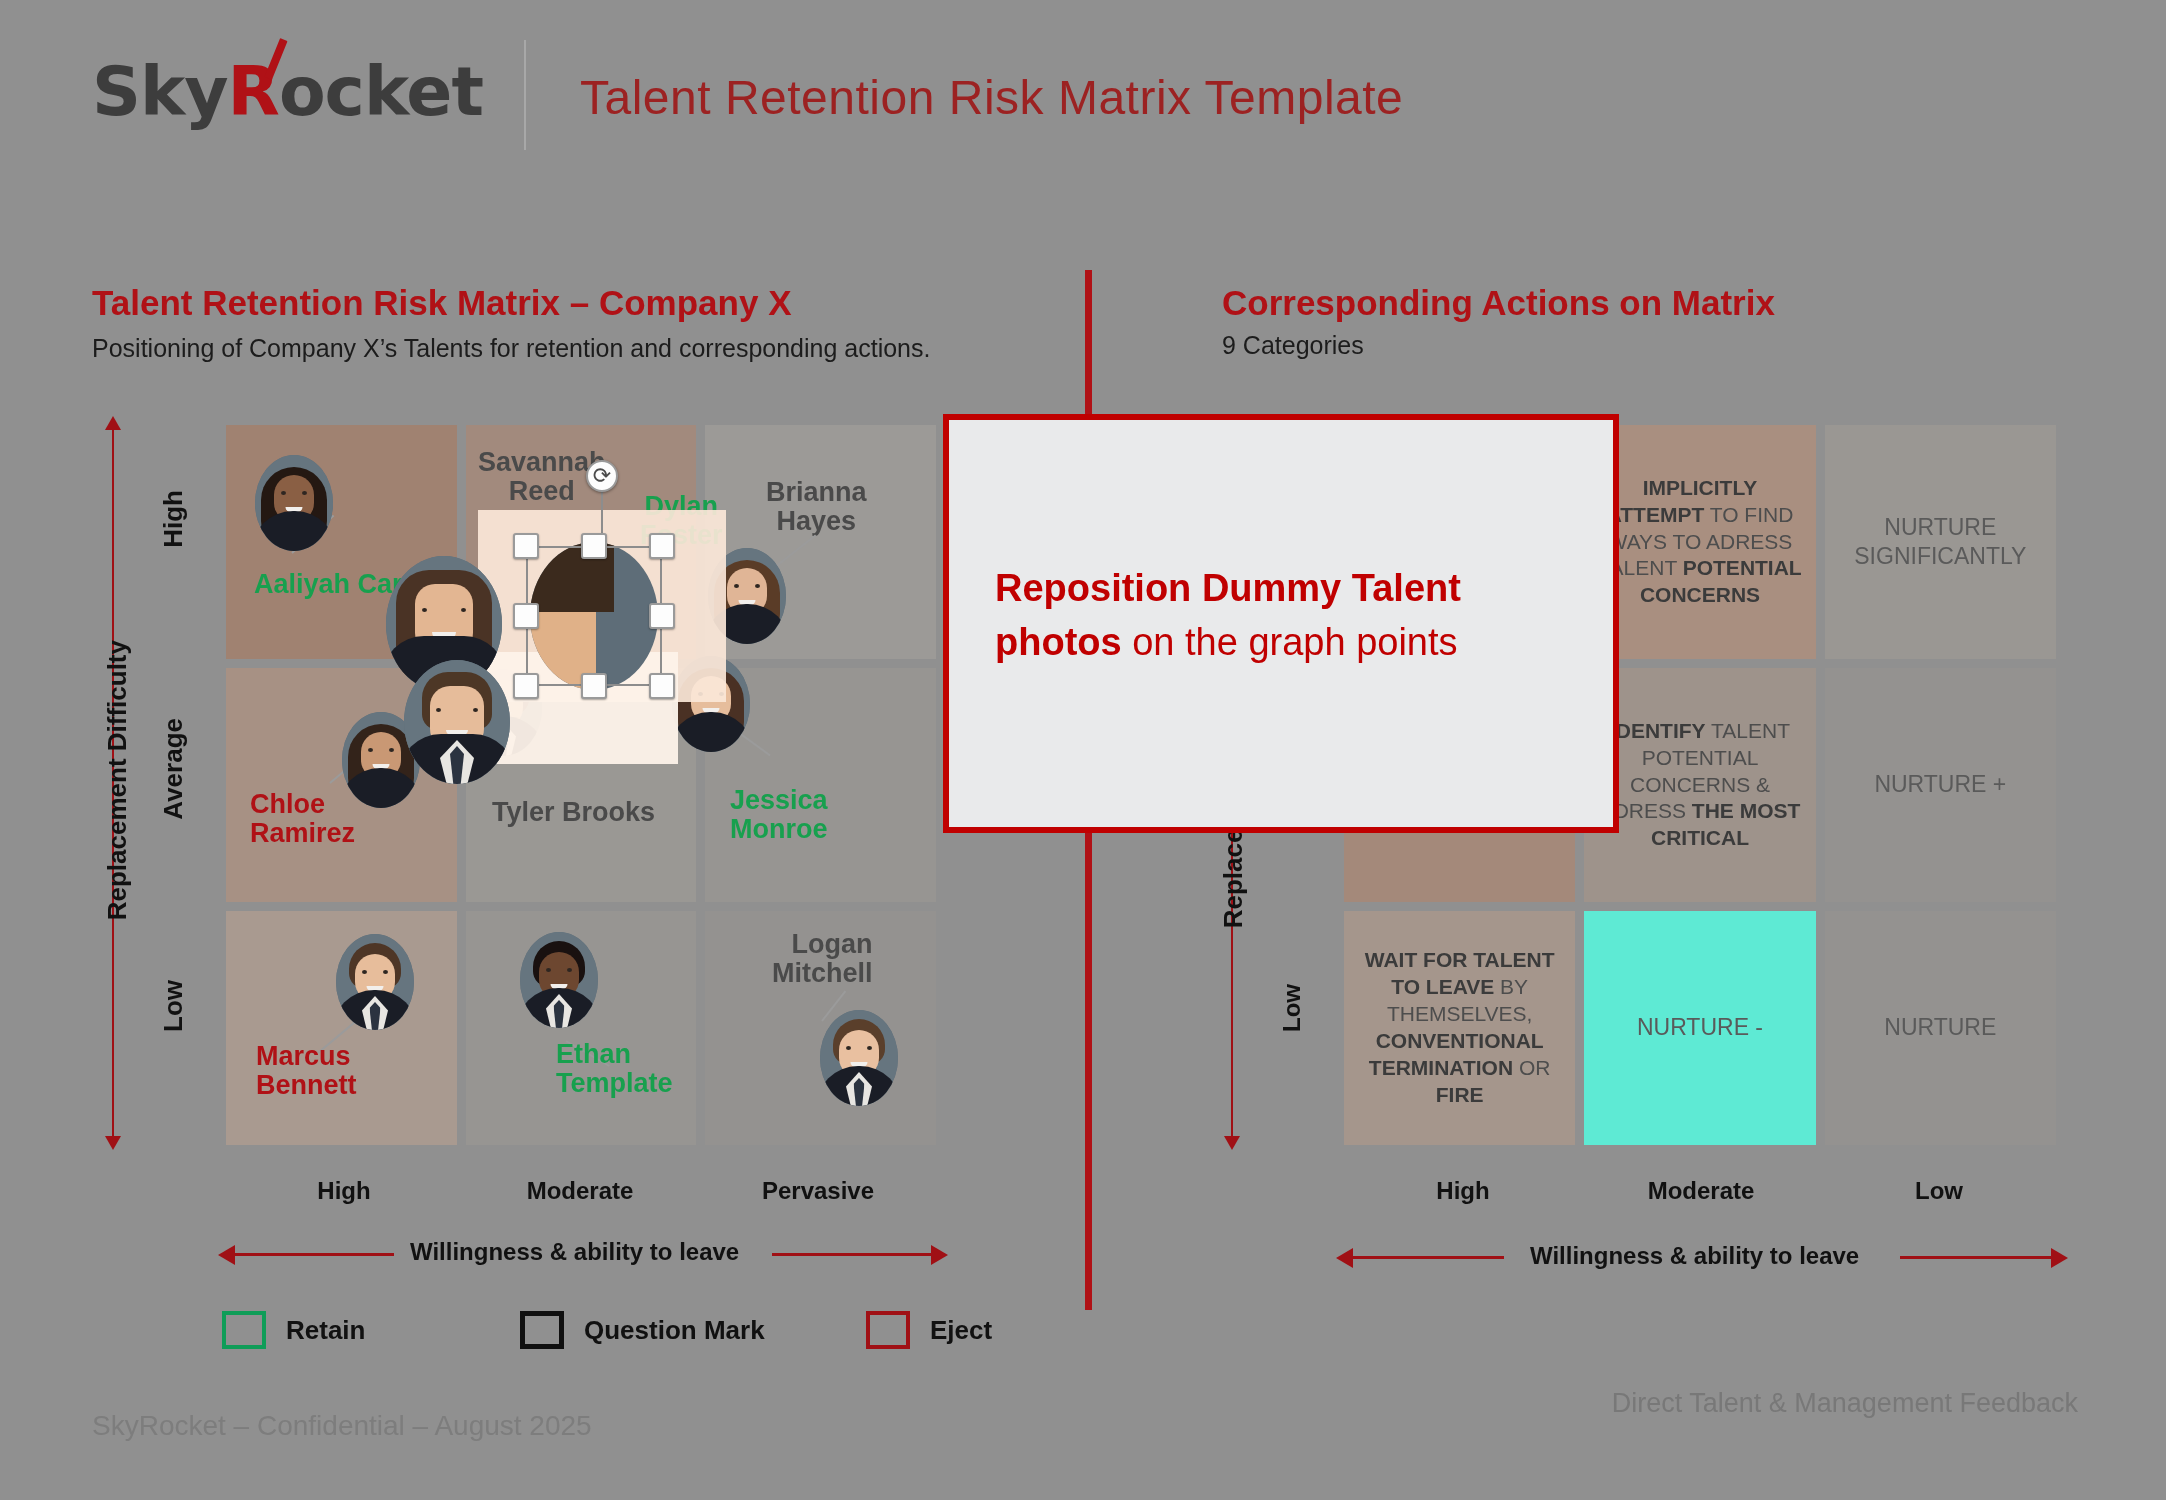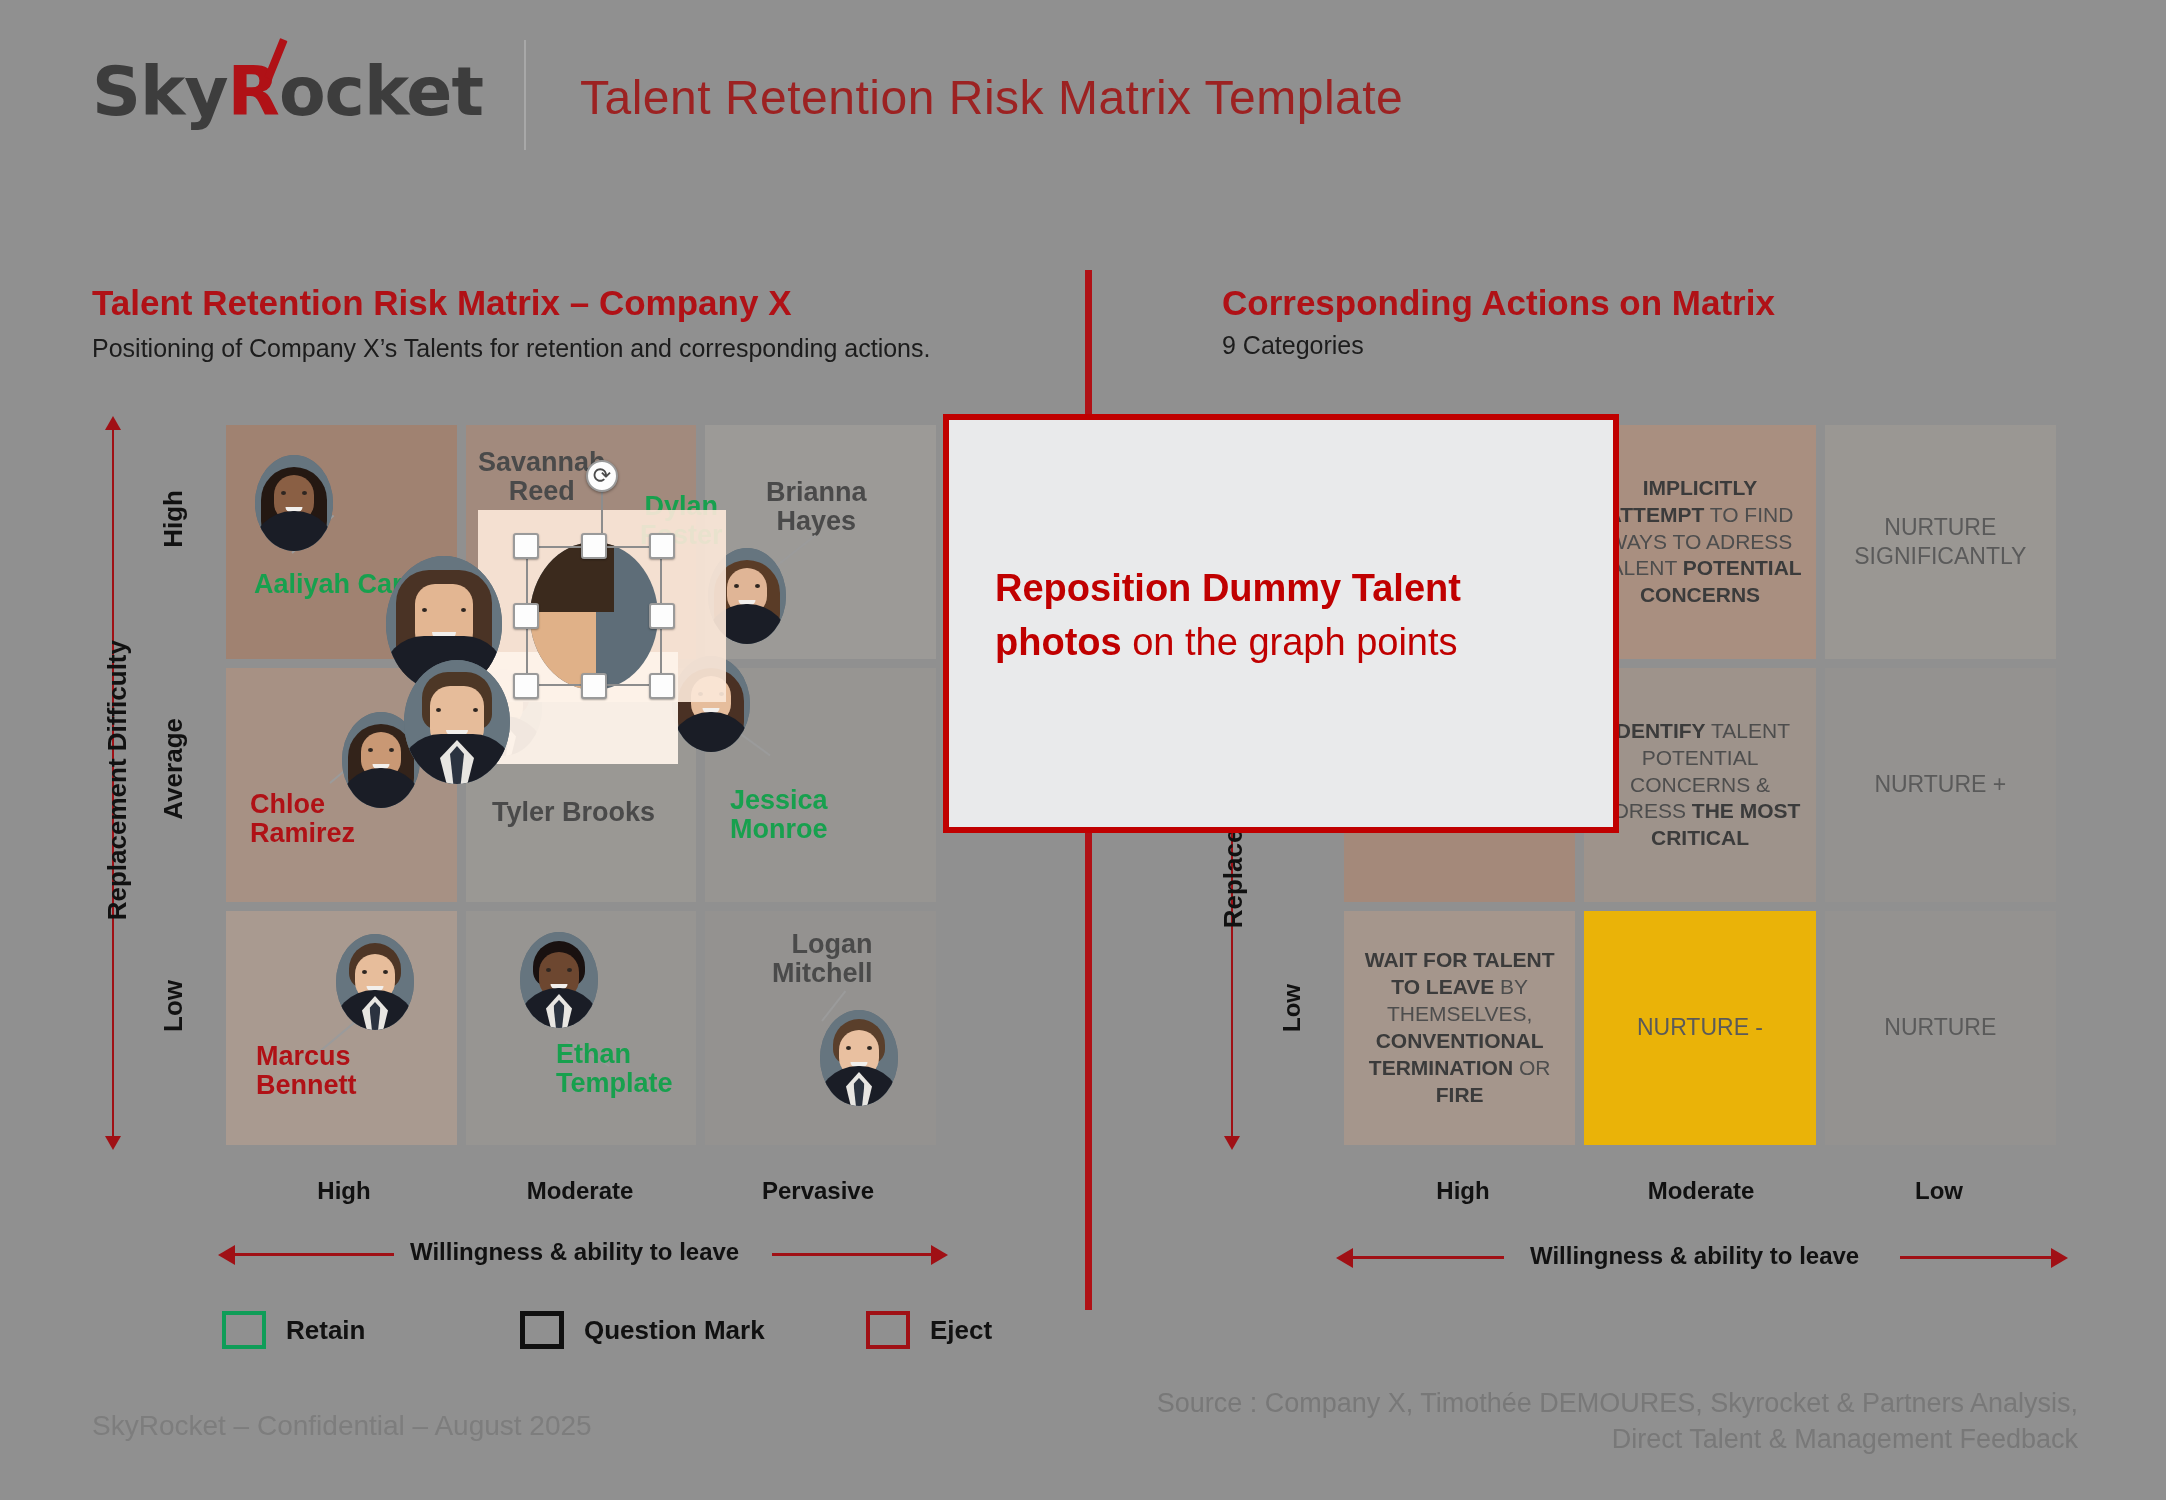--- a/index.html
+++ b/index.html
@@ -471,38 +471,37 @@
       </div>
     <div class="cell acell" style="background:#9e938b;">
         <div class="txt"><b>IDENTIFY</b> TALENT POTENTIAL CONCERNS &amp; ADRESS <b>THE MOST CRITICAL</b></div>
       </div>
     <div class="cell acell" style="background:#949290;">
         <div class="txt plain">NURTURE +</div>
       </div>
     <div class="cell acell" style="background:#a5968c;">
         <div class="txt"><b>WAIT FOR TALENT TO LEAVE</b> BY THEMSELVES, <b>CONVENTIONAL TERMINATION</b> OR <b>FIRE</b></div>
       </div>
-    <div class="cell acell" style="background:#eab308;justify-content:center;">
+    <div class="cell acell" style="background:#5eead4;justify-content:center;">
         <div class="txt plain">NURTURE -</div>
       </div>
     <div class="cell acell" style="background:#949290;">
         <div class="txt plain">NURTURE</div>
       </div>
   </div>
 
   <div class="xlabel" style="left:1344px; top:1177px; width:238px;">High</div>
   <div class="xlabel" style="left:1582px; top:1177px; width:238px;">Moderate</div>
   <div class="xlabel" style="left:1820px; top:1177px; width:238px;">Low</div>
   <div class="harrow left" style="left:1352px; top:1256px; width:152px;"></div>
   <div class="harrow right" style="left:1900px; top:1256px; width:152px;"></div>
   <div class="axis-caption" style="left:1530px; top:1242px;">Willingness &amp; ability to leave</div>
 
   <div class="modal">
     <div class="modal-txt"><b>Reposition Dummy Talent photos</b><span> on the graph points</span></div>
   </div>
 
   <div class="footer-left">SkyRocket – Confidential – August 2025</div>
   <div class="footer-right">
-    <div>Source : Company X, Timothée DEMOURES, Skyrocket &amp; Partners Analysis,</div>
     <div>Direct Talent &amp; Management Feedback</div>
   </div>
 
 </div>
 
 </body></html>

